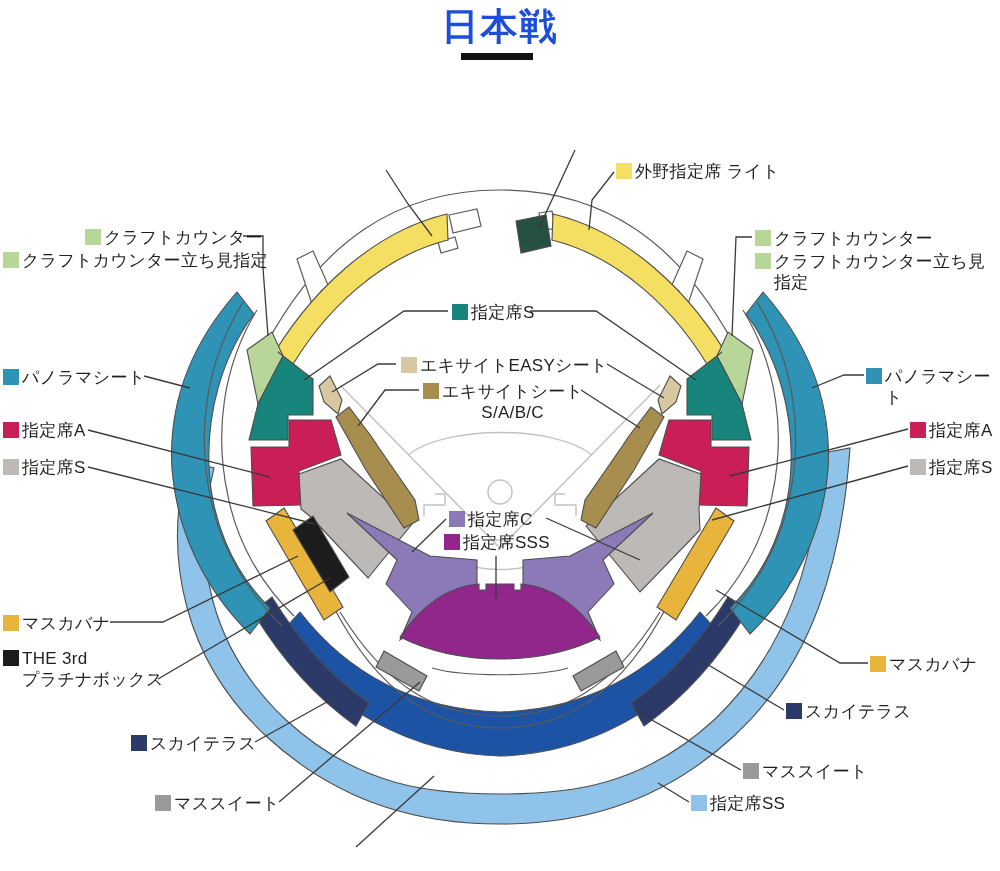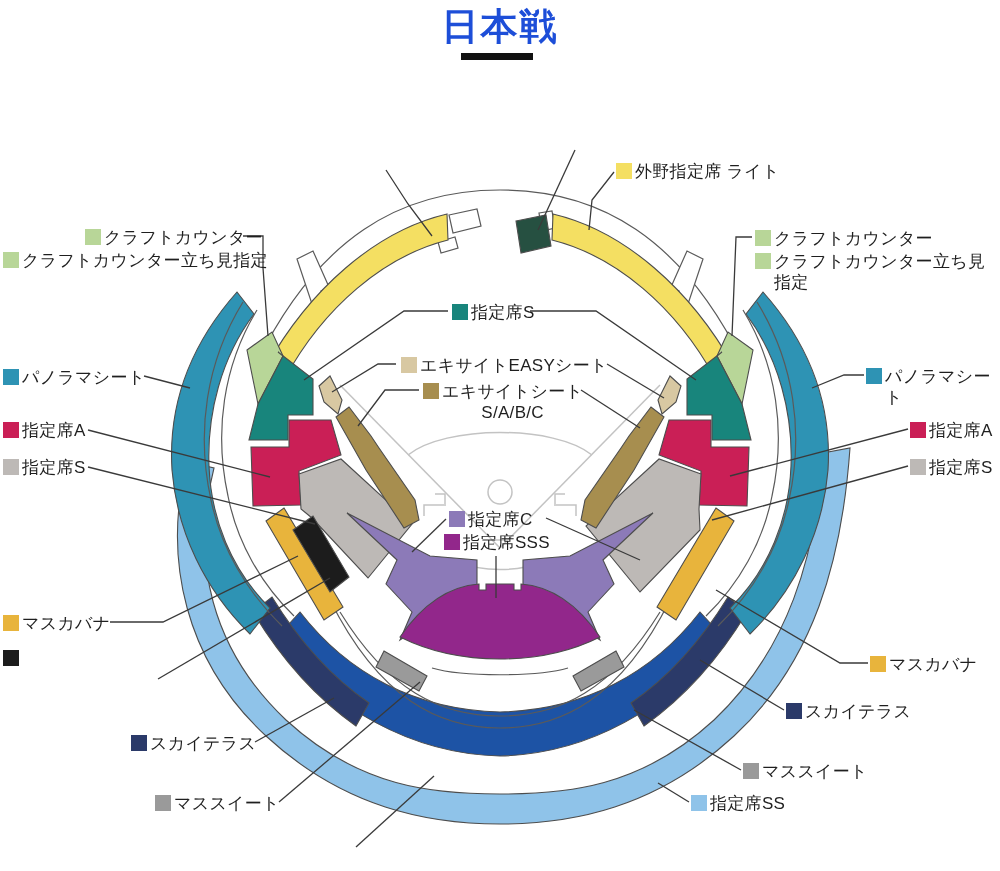--- a/index.html
+++ b/index.html
@@ -129,21 +129,22 @@
 S/A/B/C</span></div>
   <div class="legend-item" style="left:3px;top:367px"><span class="swatch" style="background: rgb(46, 147, 180);"></span><span>パノラマシート</span></div>
   <div class="legend-item" style="left:3px;top:420px"><span class="swatch" style="background: rgb(202, 31, 86);"></span><span>指定席A</span></div>
   <div class="legend-item" style="left:3px;top:457px"><span class="swatch" style="background: rgb(189, 185, 182);"></span><span>指定席S</span></div>
   <div class="legend-item" style="left:866px;top:366px"><span class="swatch" style="background: rgb(46, 147, 180);"></span><span>パノラマシート</span></div>
   <div class="legend-item" style="left:910px;top:420px"><span class="swatch" style="background: rgb(202, 31, 86);"></span><span>指定席A</span></div>
   <div class="legend-item" style="left:910px;top:457px"><span class="swatch" style="background: rgb(189, 185, 182);"></span><span>指定席S</span></div>
   <div class="legend-item" style="left:449px;top:509px"><span class="swatch" style="background: rgb(140, 122, 184);"></span><span>指定席C</span></div>
   <div class="legend-item" style="left:444px;top:532px"><span class="swatch" style="background: rgb(146, 39, 139);"></span><span>指定席SSS</span></div>
   <div class="legend-item" style="left:3px;top:613px"><span class="swatch" style="background: rgb(232, 180, 60);"></span><span>マスカバナ</span></div>
-  <div class="legend-item" style="left:3px;top:648px"><span class="swatch" style="background: rgb(28, 28, 28);"></span></div>
+  <div class="legend-item" style="left:3px;top:648px"><span class="swatch" style="background: rgb(28, 28, 28);"></span><span>THE 3rd
+プラチナボックス</span></div>
   <div class="legend-item" style="left:131px;top:733px"><span class="swatch" style="background: rgb(43, 58, 105);"></span><span>スカイテラス</span></div>
   <div class="legend-item" style="left:155px;top:793px"><span class="swatch" style="background: rgb(154, 154, 154);"></span><span>マススイート</span></div>
   <div class="legend-item" style="left:870px;top:654px"><span class="swatch" style="background: rgb(232, 180, 60);"></span><span>マスカバナ</span></div>
   <div class="legend-item" style="left:786px;top:701px"><span class="swatch" style="background: rgb(43, 58, 105);"></span><span>スカイテラス</span></div>
   <div class="legend-item" style="left:743px;top:761px"><span class="swatch" style="background: rgb(154, 154, 154);"></span><span>マススイート</span></div>
   <div class="legend-item" style="left:691px;top:793px"><span class="swatch" style="background: rgb(143, 195, 233);"></span><span>指定席SS</span></div>
 
 </div>
 
 </body></html>

